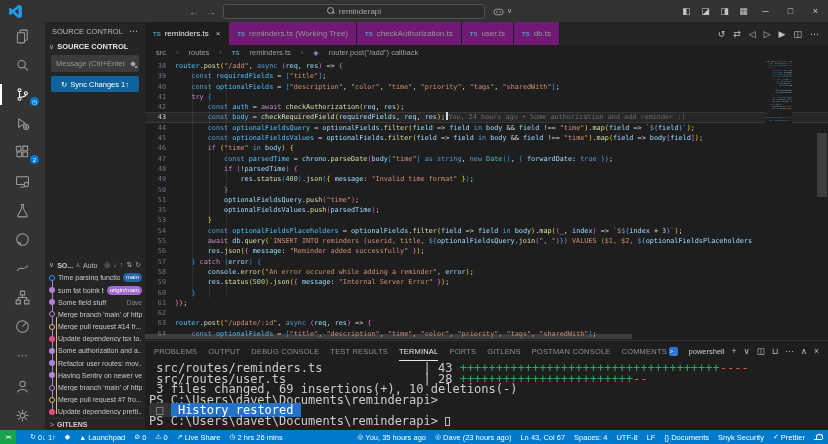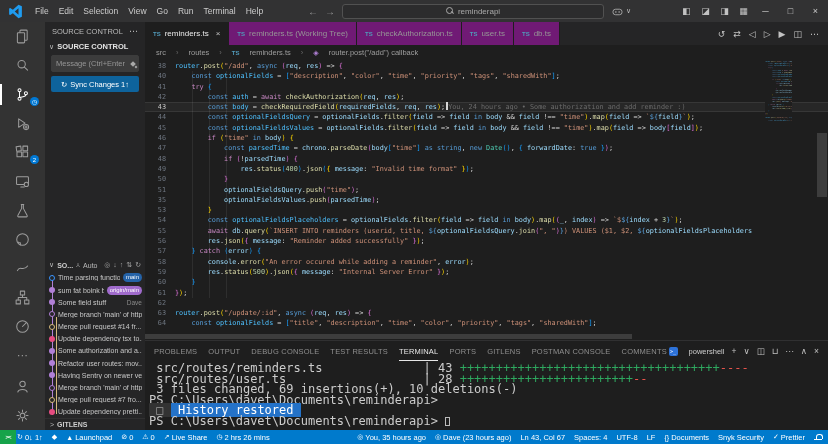--- a/index.html
+++ b/index.html
@@ -111,49 +111,39 @@
 .pc{font-size:8.5px}
 .term{flex:1;padding:2px 0 0 4px;font-family:"DejaVu Sans Mono",monospace;font-size:12px;line-height:10.5px;color:#ccc;white-space:pre;overflow:hidden}
 .t-add{color:#2ea85f}.t-del{color:#e5534b}
 .t-hl{background:#2472c8;color:#fff}
 .t-chip{color:#9a9a9a;background:#333;border-radius:1px}
 .t-cursor{display:inline-block;width:5px;height:9px;border:1px solid #bbb;vertical-align:-1px}
 
 
 .statusbar{flex:0 0 14px;background:#007acc;display:flex;align-items:center;color:#fff;font-size:7.5px;overflow:hidden}
 .sb-remote{flex:0 0 16px;height:14px;background:#16a34a;display:flex;align-items:center;justify-content:center;font-size:6px;font-weight:bold;letter-spacing:-1px}
-.sb-l{display:flex;align-items:center;margin-left:1px;white-space:nowrap}
+.sb-l{display:flex;align-items:center;margin-left:14px;white-space:nowrap}
 .sb-r{margin-left:auto;display:flex;align-items:center;margin-right:6px;white-space:nowrap}
 .sbi{display:flex;align-items:center;gap:2px}
 .sb-l .sbi{margin-right:9px}
 .sb-r .sbi{margin-left:9px}
 .sbi .ic{font-size:7px}
 .bell{position:relative;width:8px;height:9px;display:inline-block}
 .bell::before{content:"";position:absolute;left:1.5px;top:1px;width:5px;height:4.5px;border:1px solid #fff;border-bottom:none;border-radius:3px 3px 0 0}
 .bell::after{content:"";position:absolute;left:0;top:6px;width:8px;height:1px;background:#fff}
 </style>
 </head>
 <body>
 
 <div class="app">
 
   <div class="titlebar">
     <svg class="logo" viewBox="0 0 20 20">
         <path fill="#1f9cf0" d="M14 1 6.5 7.8 3 5.2 1.5 6v8L3 14.8l3.5-2.6L14 19l4.5-2V3L14 1zm0 4.6v8.8L9 10l5-4.4z"></path>
       </svg>
-    <div class="menubar" id="menubar">
-        <span class="menu-item">File</span>
-        <span class="menu-item">Edit</span>
-        <span class="menu-item">Selection</span>
-        <span class="menu-item">View</span>
-        <span class="menu-item">Go</span>
-        <span class="menu-item">Run</span>
-        <span class="menu-item">Terminal</span>
-        <span class="menu-item">Help</span>
-      </div>
     <div class="tb-center">
       <span class="nav-arrow">←</span>
       <span class="nav-arrow">→</span>
       <div class="cmd-center">
         <span class="lens"></span>
         <span>reminderapi</span>
       </div>
       <div class="copilot">
         <svg width="13" height="13" viewBox="0 0 20 20">
             <rect x="3" y="6.5" width="14" height="8.5" rx="4" fill="none" stroke="#bbb" stroke-width="1.2"></rect>
@@ -404,20 +394,21 @@
           <span class="bc-sep">›</span>
           <span class="bc-sym">◈</span>
           <span>router.post("/add") callback</span>
         </div>
       <div class="code-wrap">
         <div class="ig" style="left:47px"></div>
         <div class="ig" style="left:64px"></div>
         <div class="ig" style="left:81px"></div>
         <div id="code-lines">
             <div class="cl"><span class="g">38</span><span><span class="tk-C">router</span><span class="tk-w">.</span><span class="tk-f">post</span><span class="tk-g">(</span><span class="tk-s">"/add"</span><span class="tk-w">, </span><span class="tk-k">async</span><span class="tk-w"> </span><span class="tk-m">(</span><span class="tk-v">req</span><span class="tk-w">, </span><span class="tk-v">res</span><span class="tk-m">)</span><span class="tk-w"> =&gt; </span><span class="tk-m">{</span></span></div>
+            <div class="cl"><span class="g">39</span><span><span class="tk-w">    </span><span class="tk-k">const</span><span class="tk-w"> </span><span class="tk-C">requiredFields</span><span class="tk-w"> = </span><span class="tk-u">[</span><span class="tk-s">"title"</span><span class="tk-u">]</span><span class="tk-w">;</span></span></div>
             <div class="cl"><span class="g">40</span><span><span class="tk-w">    </span><span class="tk-k">const</span><span class="tk-w"> </span><span class="tk-C">optionalFields</span><span class="tk-w"> = </span><span class="tk-u">[</span><span class="tk-s">"description"</span><span class="tk-w">, </span><span class="tk-s">"color"</span><span class="tk-w">, </span><span class="tk-s">"time"</span><span class="tk-w">, </span><span class="tk-s">"priority"</span><span class="tk-w">, </span><span class="tk-s">"tags"</span><span class="tk-w">, </span><span class="tk-s">"sharedWith"</span><span class="tk-u">]</span><span class="tk-w">;</span></span></div>
             <div class="cl"><span class="g">41</span><span><span class="tk-w">    </span><span class="tk-c">try</span><span class="tk-w"> </span><span class="tk-u">{</span></span></div>
             <div class="cl"><span class="g">42</span><span><span class="tk-w">        </span><span class="tk-k">const</span><span class="tk-w"> </span><span class="tk-C">auth</span><span class="tk-w"> = </span><span class="tk-c">await</span><span class="tk-w"> </span><span class="tk-f">checkAuthorization</span><span class="tk-g">(</span><span class="tk-v">req</span><span class="tk-w">, </span><span class="tk-v">res</span><span class="tk-g">)</span><span class="tk-w">;</span></span></div>
             <div class="cl active"><span class="g">43</span><span><span class="tk-w">        </span><span class="tk-k">const</span><span class="tk-w"> </span><span class="tk-C">body</span><span class="tk-w"> = </span><span class="tk-f">checkRequiredField</span><span class="tk-g">(</span><span class="tk-v">requiredFields</span><span class="tk-w">, </span><span class="tk-v">req</span><span class="tk-w">, </span><span class="tk-v">res</span><span class="tk-g">)</span><span class="tk-w">;</span><span class="cursor"></span><span class="blame">You, 24 hours ago • Some authorization and add reminder :)</span></span></div>
             <div class="cl"><span class="g">44</span><span><span class="tk-w">        </span><span class="tk-k">const</span><span class="tk-w"> </span><span class="tk-C">optionalFieldsQuery</span><span class="tk-w"> = </span><span class="tk-v">optionalFields</span><span class="tk-w">.</span><span class="tk-f">filter</span><span class="tk-g">(</span><span class="tk-v">field</span><span class="tk-w"> =&gt; </span><span class="tk-v">field</span><span class="tk-w"> </span><span class="tk-k">in</span><span class="tk-w"> </span><span class="tk-v">body</span><span class="tk-w"> &amp;&amp; </span><span class="tk-v">field</span><span class="tk-w"> !== </span><span class="tk-s">"time"</span><span class="tk-g">)</span><span class="tk-w">.</span><span class="tk-f">map</span><span class="tk-g">(</span><span class="tk-v">field</span><span class="tk-w"> =&gt; </span><span class="tk-s">`</span><span class="tk-k">${</span><span class="tk-v">field</span><span class="tk-k">}</span><span class="tk-s">`</span><span class="tk-g">)</span><span class="tk-w">;</span></span></div>
             <div class="cl"><span class="g">45</span><span><span class="tk-w">        </span><span class="tk-k">const</span><span class="tk-w"> </span><span class="tk-C">optionalFieldsValues</span><span class="tk-w"> = </span><span class="tk-v">optionalFields</span><span class="tk-w">.</span><span class="tk-f">filter</span><span class="tk-g">(</span><span class="tk-v">field</span><span class="tk-w"> =&gt; </span><span class="tk-v">field</span><span class="tk-w"> </span><span class="tk-k">in</span><span class="tk-w"> </span><span class="tk-v">body</span><span class="tk-w"> &amp;&amp; </span><span class="tk-v">field</span><span class="tk-w"> !== </span><span class="tk-s">"time"</span><span class="tk-g">)</span><span class="tk-w">.</span><span class="tk-f">map</span><span class="tk-g">(</span><span class="tk-v">field</span><span class="tk-w"> =&gt; </span><span class="tk-v">body</span><span class="tk-m">[</span><span class="tk-v">field</span><span class="tk-m">]</span><span class="tk-g">)</span><span class="tk-w">;</span></span></div>
             <div class="cl"><span class="g">46</span><span><span class="tk-w">        </span><span class="tk-c">if</span><span class="tk-w"> </span><span class="tk-g">(</span><span class="tk-s">"time"</span><span class="tk-w"> </span><span class="tk-k">in</span><span class="tk-w"> </span><span class="tk-v">body</span><span class="tk-g">)</span><span class="tk-w"> </span><span class="tk-g">{</span></span></div>
             <div class="cl"><span class="g">47</span><span><span class="tk-w">            </span><span class="tk-k">const</span><span class="tk-w"> </span><span class="tk-C">parsedTime</span><span class="tk-w"> = </span><span class="tk-v">chrono</span><span class="tk-w">.</span><span class="tk-f">parseDate</span><span class="tk-m">(</span><span class="tk-v">body</span><span class="tk-u">[</span><span class="tk-s">"time"</span><span class="tk-u">]</span><span class="tk-w"> </span><span class="tk-k">as</span><span class="tk-w"> </span><span class="tk-k">string</span><span class="tk-w">, </span><span class="tk-k">new</span><span class="tk-w"> </span><span class="tk-T">Date</span><span class="tk-u">(</span><span class="tk-u">)</span><span class="tk-w">, </span><span class="tk-u">{</span><span class="tk-w"> </span><span class="tk-v">forwardDate</span><span class="tk-w">: </span><span class="tk-k">true</span><span class="tk-w"> </span><span class="tk-u">}</span><span class="tk-m">)</span><span class="tk-w">;</span></span></div>
             <div class="cl"><span class="g">48</span><span><span class="tk-w">            </span><span class="tk-c">if</span><span class="tk-w"> </span><span class="tk-m">(</span><span class="tk-w">!</span><span class="tk-v">parsedTime</span><span class="tk-m">)</span><span class="tk-w"> </span><span class="tk-m">{</span></span></div>
             <div class="cl"><span class="g">49</span><span><span class="tk-w">                </span><span class="tk-v">res</span><span class="tk-w">.</span><span class="tk-f">status</span><span class="tk-u">(</span><span class="tk-n">400</span><span class="tk-u">)</span><span class="tk-w">.</span><span class="tk-f">json</span><span class="tk-u">(</span><span class="tk-g">{</span><span class="tk-w"> </span><span class="tk-v">message</span><span class="tk-w">: </span><span class="tk-s">"Invalid time format"</span><span class="tk-w"> </span><span class="tk-g">}</span><span class="tk-u">)</span><span class="tk-w">;</span></span></div>

